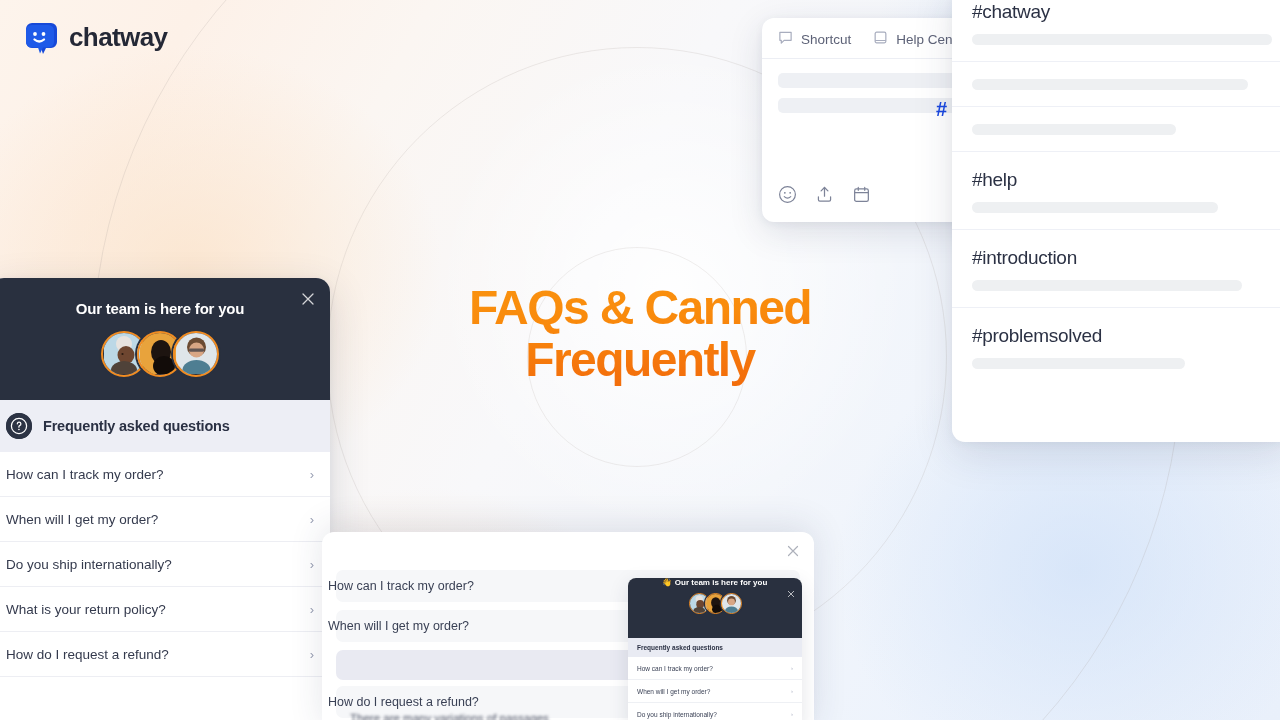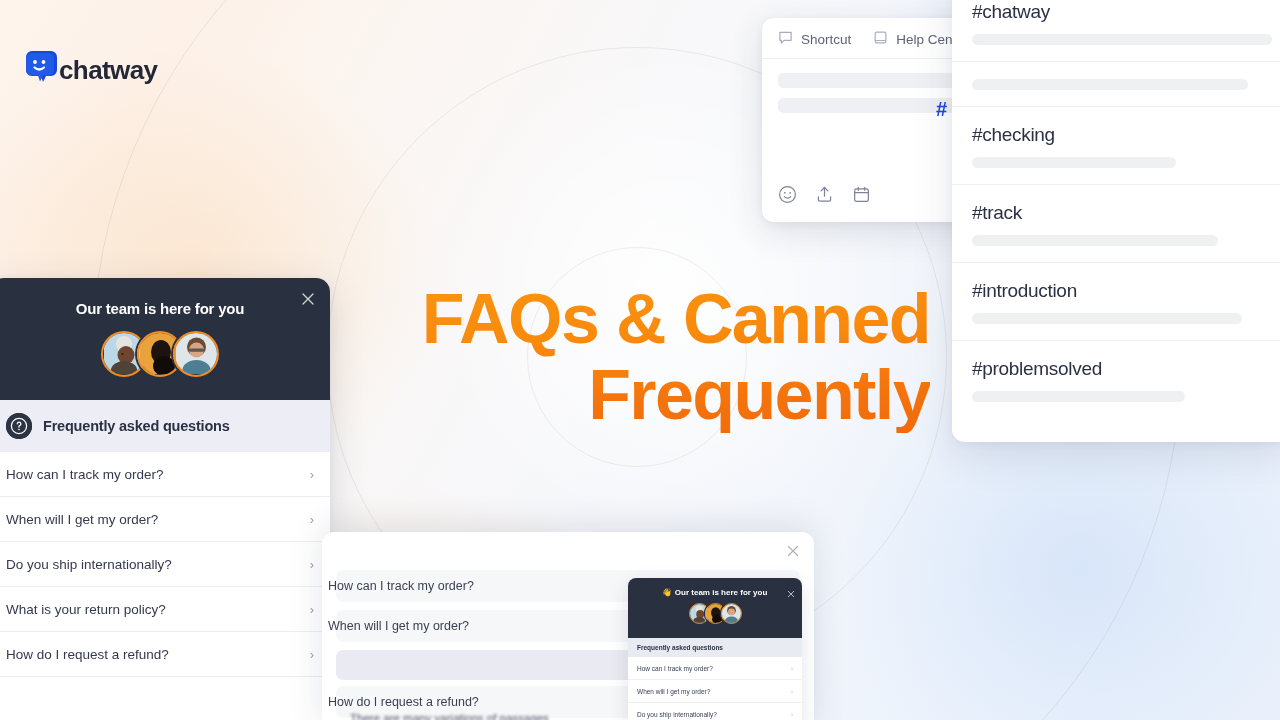--- a/index.html
+++ b/index.html
@@ -57,34 +57,34 @@
     border: 1px solid rgba(170,160,155,0.22);
     pointer-events: none;
   }
   .ring-1 { left: 92px;  top: -188px; width: 1090px; height: 1090px; }
   .ring-2 { left: 327px; top:  47px;  width: 620px;  height: 620px;  border-color: rgba(170,160,155,0.20); }
   .ring-3 { left: 527px; top: 247px;  width: 220px;  height: 220px;  border-color: rgba(170,160,155,0.18); }
 
   
   #logo {
     position: absolute; left: 24px; top: 22px;
-    display: flex; align-items: flex-end; gap: 1px; margin-top: 28px;
+    display: flex; align-items: flex-start; gap: 11px;
   }
   .logo-mark { width: 34px; height: 36px; position: relative; }
   .logo-text {
     font-size: 26px; font-weight: 700; color: #242836;
     letter-spacing: -0.6px;
   }
 
   
   #hero-title {
     position: absolute;
     left: 350px; top: 282px; width: 580px;
-    text-align: right;
-    font-size: 70px;
+    text-align: center;
+    font-size: 48px;
     font-weight: 700;
     line-height: 1.08;
     letter-spacing: -1.6px;
     background: linear-gradient(177deg, #fa9410 0%, #f98a0c 38%, #f4720c 78%, #f16a0b 100%);
     -webkit-background-clip: text;
     background-clip: text;
     color: transparent;
     -webkit-text-fill-color: transparent;
   }
 
@@ -252,21 +252,21 @@
     position: absolute; left: 628px; top: 578px;
     width: 174px; height: 150px;
     border-radius: 8px;
     overflow: hidden;
     box-shadow: 0 6px 20px rgba(40,50,80,0.13);
     background: #fff;
   }
   .mini-head {
     position: relative;
     background: #29303f; height: 60px;
-    padding-top: 10px; text-align: center;
+    text-align: center;
   }
   .mini-head-title {
     color: #fff; font-size: 8px; font-weight: 700;
   }
   .mini-close {
     position: absolute; right: 7px; top: 6px;
     width: 8px; height: 8px; opacity: 0.75;
   }
   .mini-avatars {
     display: flex; justify-content: center; margin-top: 6px;
@@ -385,25 +385,24 @@
 
   <div id="canned-panel">
     <div class="canned-row">
       <div class="canned-tag">#chatway</div>
       <div class="canned-bar" style="width:100%"></div>
     </div>
     <div class="canned-row">
       <div class="canned-bar" style="width:92%"></div>
     </div>
     <div class="canned-row">
-      <div class="canned-tag">#checking</div>
       <div class="canned-bar" style="width:68%"></div>
     </div>
     <div class="canned-row">
-      <div class="canned-tag">#track</div>
+      <div class="canned-tag">#help</div>
       <div class="canned-bar" style="width:82%"></div>
     </div>
     <div class="canned-row">
       <div class="canned-tag">#introduction</div>
       <div class="canned-bar" style="width:90%"></div>
     </div>
     <div class="canned-row">
       <div class="canned-tag">#problemsolved</div>
       <div class="canned-bar" style="width:71%"></div>
     </div>

